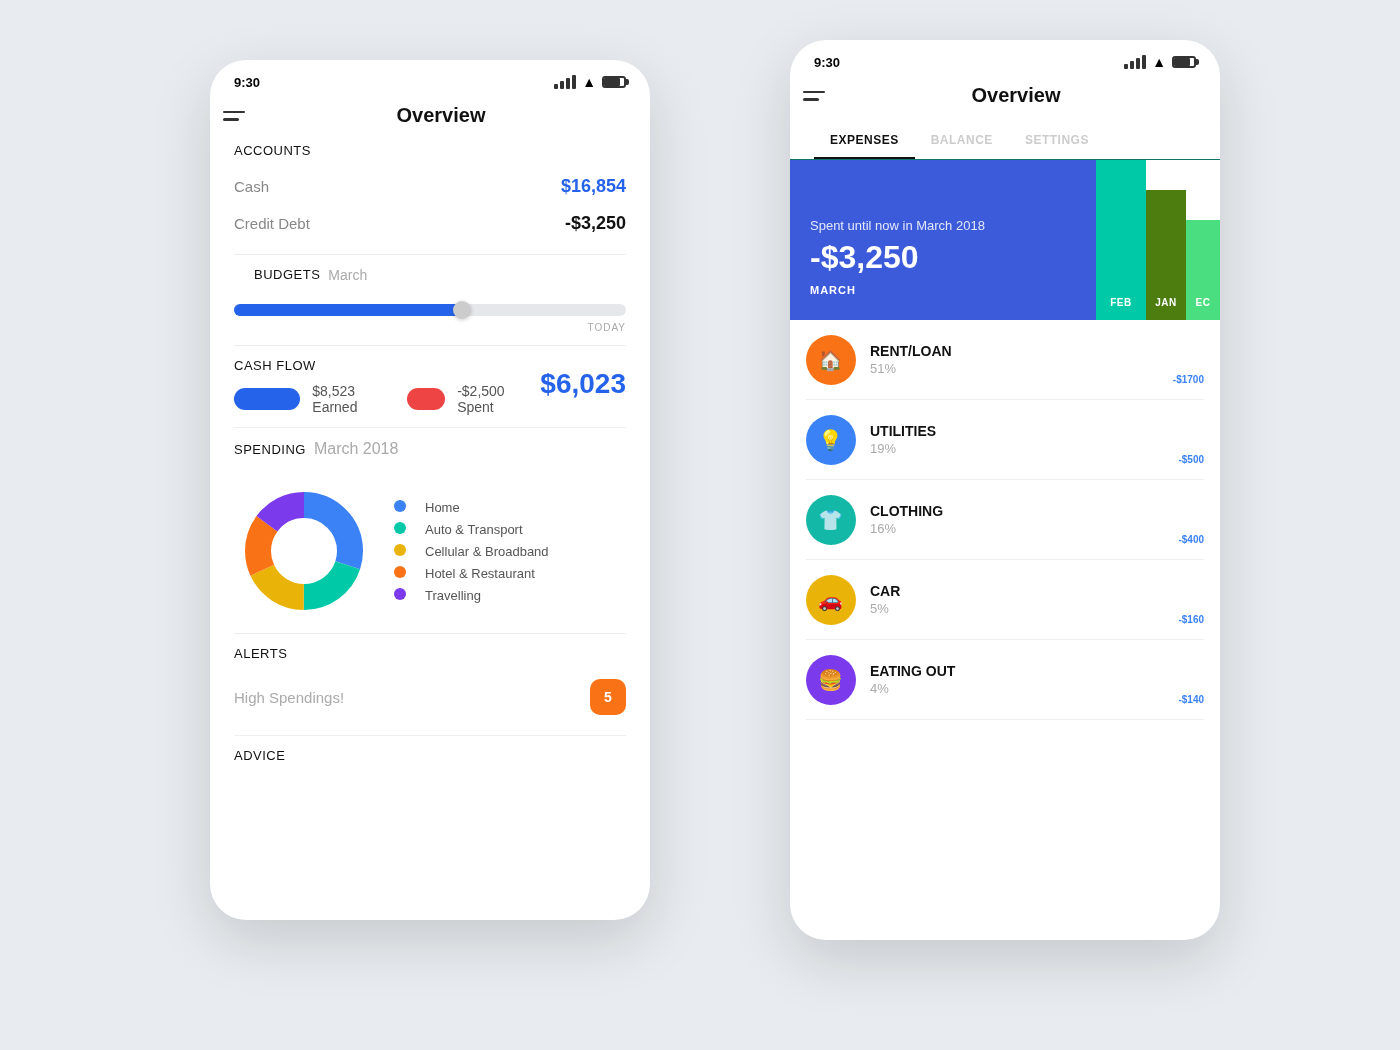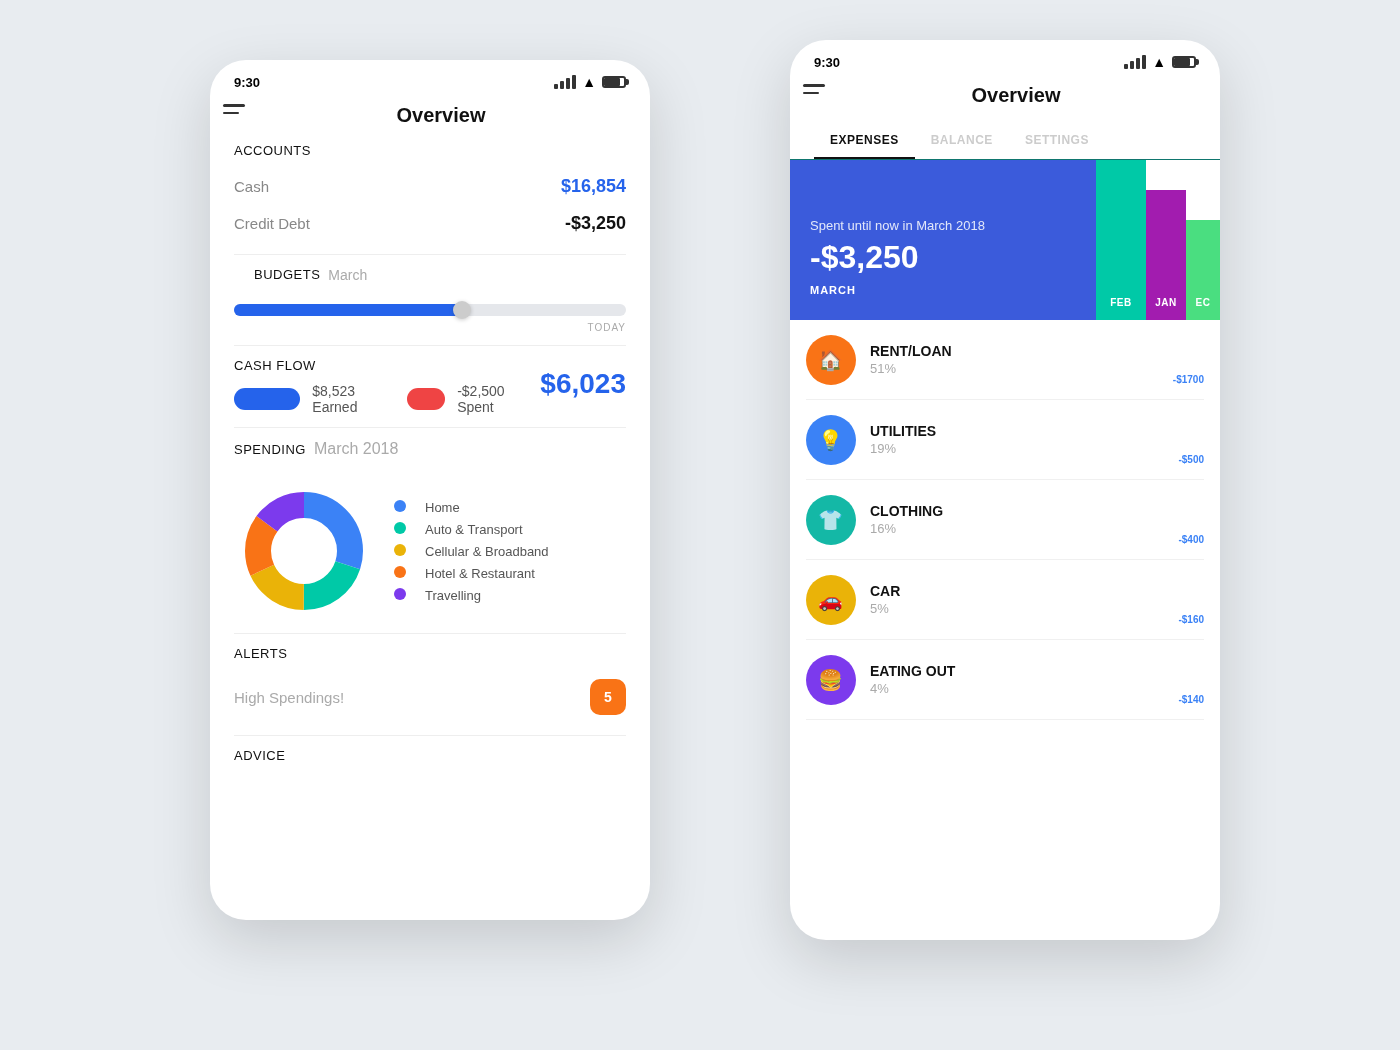--- a/index.html
+++ b/index.html
@@ -67,21 +67,21 @@
     }
     .battery-fill {
       height: 100%;
       width: 80%;
       background: #333;
       border-radius: 1px;
     }
 
     .nav-bar {
       display: flex;
-      align-items: flex-start;
+      align-items: center;
       padding: 8px 13px 16px;
     }
     .hamburger { display: flex; flex-direction: column; gap: 5px; cursor: pointer; }
     .hline { width: 22px; height: 2.5px; background: #333; border-radius: 2px; }
     .hline.short { width: 16px; }
     .nav-title {
       flex: 1;
       text-align: center;
       font-size: 20px;
       font-weight: 700;
@@ -263,21 +263,21 @@
       display: flex;
       align-items: flex-end;
       justify-content: center;
       padding-bottom: 12px;
       font-size: 10px;
       font-weight: 700;
       color: #fff;
       letter-spacing: 0.5px;
     }
     .month-feb { background: #00c9a7; width: 50px; height: 160px; }
-    .month-jan { background: #a21caf; width: 40px; height: 130px; }
+    .month-jan { background: #4d7c0f; width: 40px; height: 130px; }
     .month-dec { background: #4ade80; width: 34px; height: 100px; }
 
     
     .expense-list { padding: 0 16px; }
     .expense-item {
       display: flex;
       align-items: center;
       padding: 14px 0;
       border-bottom: 1px solid #f0f0f0;
       gap: 14px;

